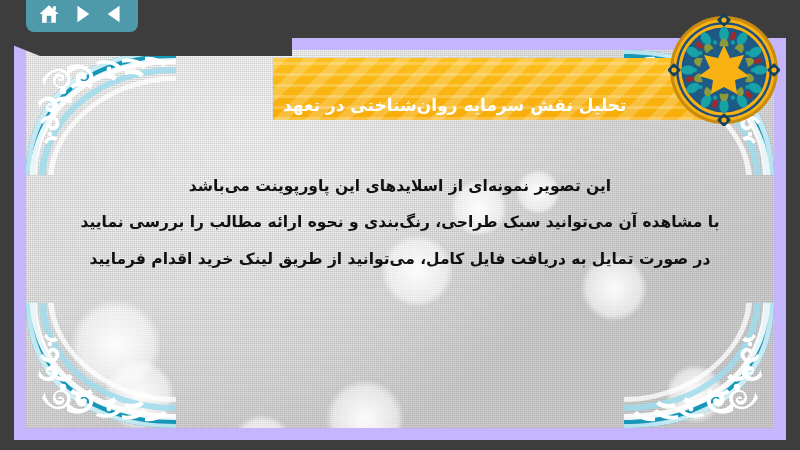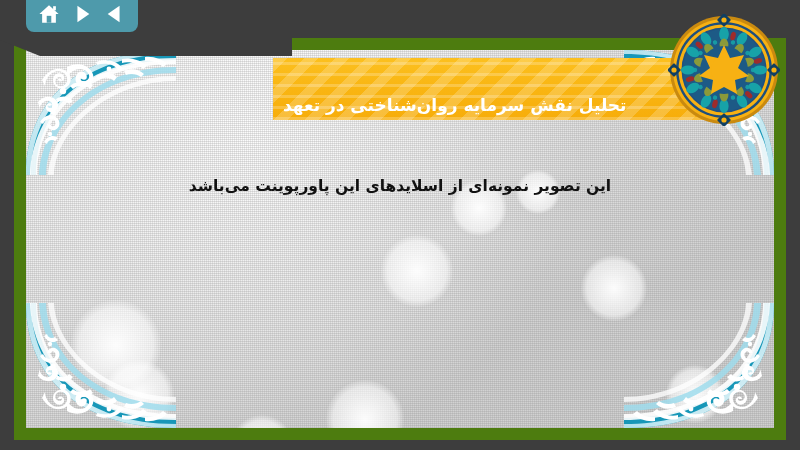--- a/index.html
+++ b/index.html
@@ -45,21 +45,21 @@
   }
   .nav-btn svg { display: block; }
 
   
   #frame {
     position: absolute;
     left: 14px;
     top: 38px;
     width: 772px;
     height: 402px;
-    background: #4d7c0f;
+    background: #c4b5fd;
     z-index: 10;
     overflow: hidden;
   }
 
   
   #panel {
     position: absolute;
     left: 12px;
     top: 12px;
     right: 12px;
@@ -336,20 +336,22 @@
           <path d="M44,36 c7,-6 17,-7 23,-1 l-3,4 c-5,-5 -12,-4 -17,0 z"></path>
           <path d="M70,26 c7,-4 16,-4 21,1 l-3,4 c-4,-4 -11,-4 -16,-1 z"></path>
           <path d="M98,21 c7,-3 15,-2 20,3 l-3,3 c-4,-3 -10,-4 -15,-2 z"></path>
           <path d="M30,49 c6,-4 13,-3 17,2 l-4,3 c-3,-4 -8,-4 -12,-1 z"></path>
         </g>
       </svg>
     </div>
 
     <div id="body-text">
       <div class="body-line">این تصویر نمونه‌ای از اسلایدهای این پاورپوینت می‌باشد</div>
+      <div class="body-line">با مشاهده آن می‌توانید سبک طراحی، رنگ‌بندی و نحوه ارائه مطالب را بررسی نمایید</div>
+      <div class="body-line">در صورت تمایل به دریافت فایل کامل، می‌توانید از طریق لینک خرید اقدام فرمایید</div>
     </div>
 
   </div>
 
   <div id="chevron-notch"></div>
 
   <div id="title-banner">
     <div class="title-line">تحلیل نقش سرمایه روان‌شناختی در تعهد</div>
   </div>
 

